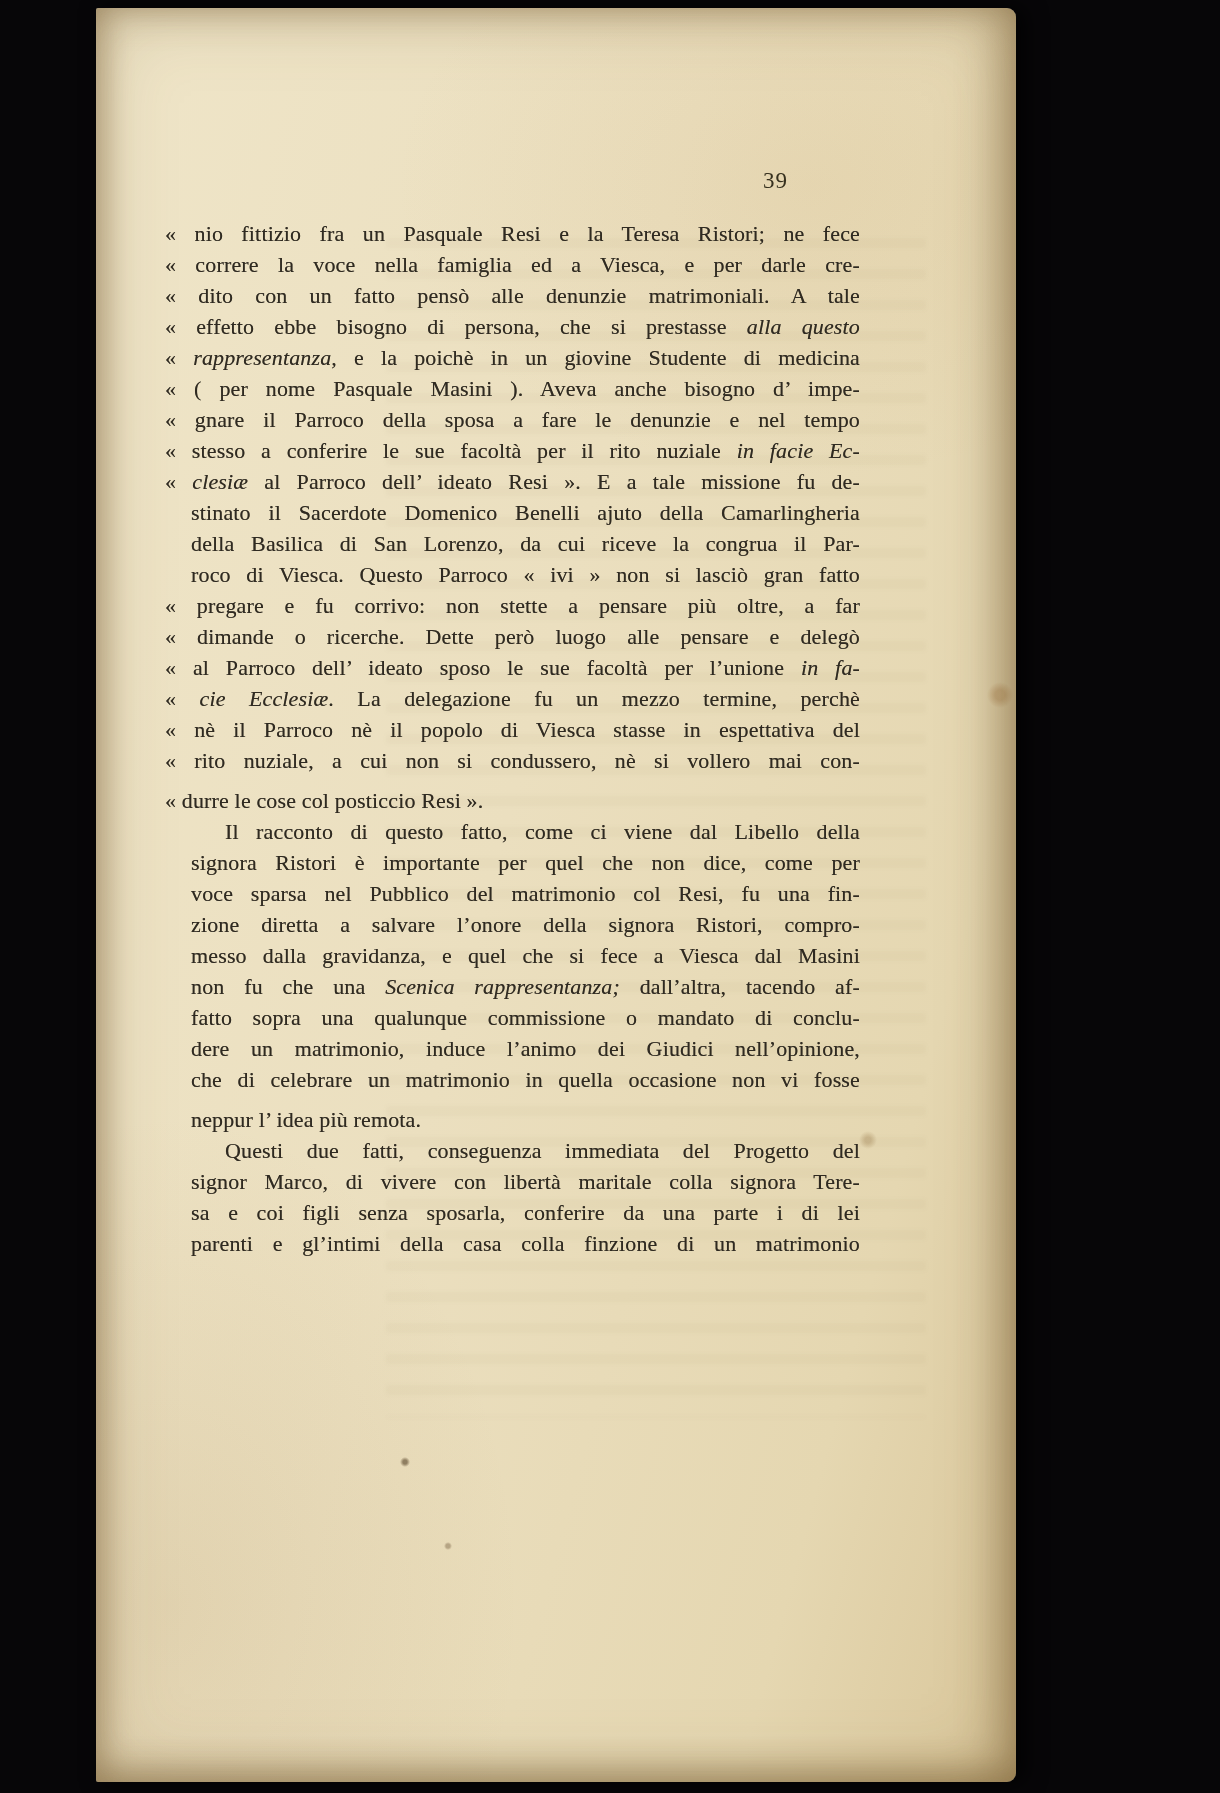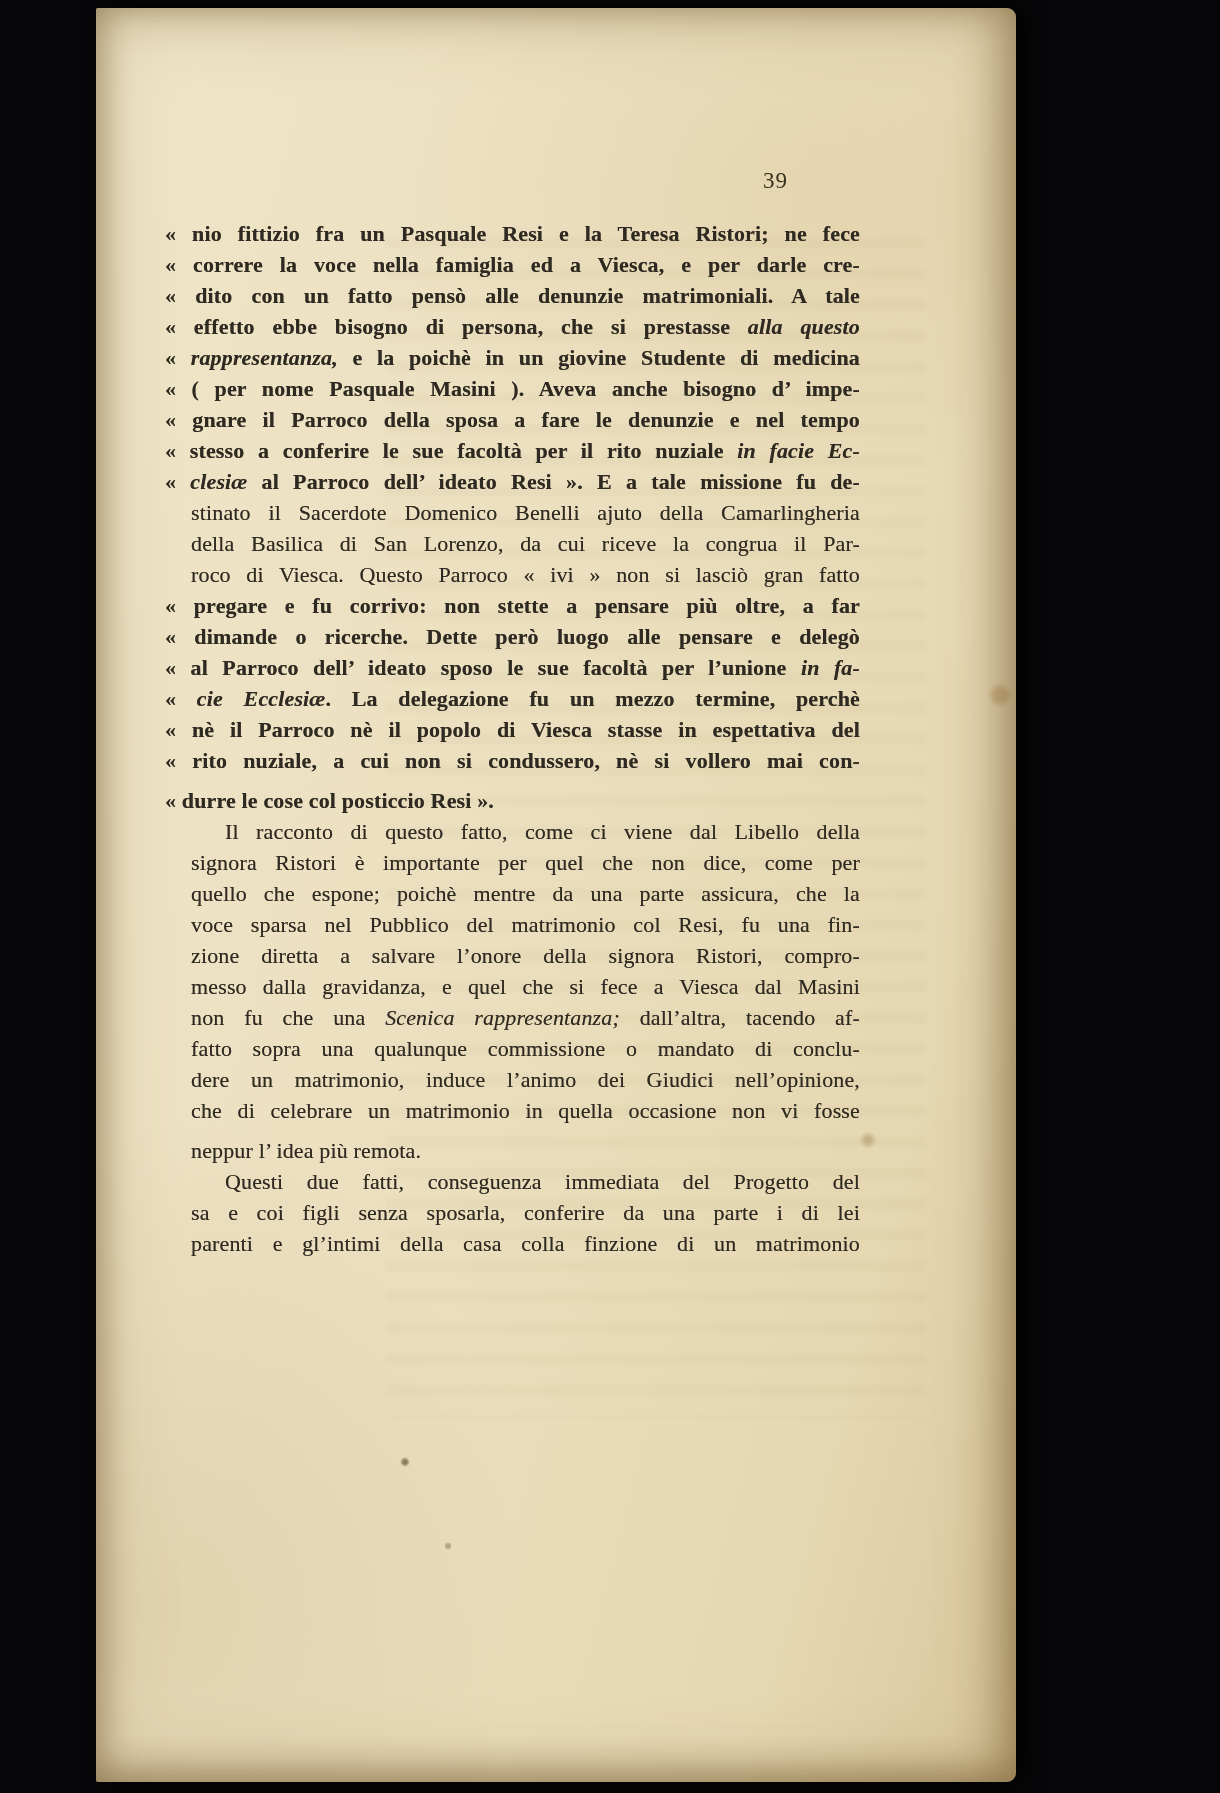--- a/index.html
+++ b/index.html
@@ -93,21 +93,21 @@
     text-shadow: 0 0 .5px rgba(47,42,33,.55);
   }
   .line {
     width: 100%;
     box-sizing: border-box;
     text-align: justify;
     text-align-last: justify;
     text-justify: inter-word;
     white-space: normal;
   }
-  .line.q      { padding-left: 0; font-weight: bold; }
+  .line.q      { padding-left: 0; }
   .line.cont   { padding-left: 26px; }
   .line.indent { padding-left: 60px; }
   .line.short  { text-align-last: left; margin-top: 9px; }
   .it { font-style: italic; }
 </style>
 </head>
 <body>
 
 <div class="photo">
   <div class="gutter-edge"></div>
@@ -129,27 +129,27 @@
         <div class="line cont"><span>roco di Viesca. Questo Parroco « ivi » non si lasciò gran fatto</span></div>
         <div class="line q"><span>« pregare e fu corrivo: non stette a pensare più oltre, a far</span></div>
         <div class="line q"><span>« dimande o ricerche. Dette però luogo alle pensare e delegò</span></div>
         <div class="line q"><span>« al Parroco dell’ ideato sposo le sue facoltà per l’unione </span><span class="it">in fa-</span></div>
         <div class="line q"><span>« </span><span class="it">cie Ecclesiæ</span><span>. La delegazione fu un mezzo termine, perchè</span></div>
         <div class="line q"><span>« nè il Parroco nè il popolo di Viesca stasse in espettativa del</span></div>
         <div class="line q"><span>« rito nuziale, a cui non si condussero, nè si vollero mai con-</span></div>
         <div class="line q short"><span>« durre le cose col posticcio Resi ».</span></div>
         <div class="line indent"><span>Il racconto di questo fatto, come ci viene dal Libello della</span></div>
         <div class="line cont"><span>signora Ristori è importante per quel che non dice, come per</span></div>
-        <div class="line cont"><span>quello che espone; poichè mentre da una parte assicura, che la</span></div>
         <div class="line cont"><span>voce sparsa nel Pubblico del matrimonio col Resi, fu una fin-</span></div>
         <div class="line cont"><span>zione diretta a salvare l’onore della signora Ristori, compro-</span></div>
         <div class="line cont"><span>messo dalla gravidanza, e quel che si fece a Viesca dal Masini</span></div>
         <div class="line cont"><span>non fu che una </span><span class="it">Scenica rappresentanza;</span><span> dall’altra, tacendo af-</span></div>
         <div class="line cont"><span>fatto sopra una qualunque commissione o mandato di conclu-</span></div>
         <div class="line cont"><span>dere un matrimonio, induce l’animo dei Giudici nell’opinione,</span></div>
         <div class="line cont"><span>che di celebrare un matrimonio in quella occasione non vi fosse</span></div>
         <div class="line cont short"><span>neppur l’ idea più remota.</span></div>
         <div class="line indent"><span>Questi due fatti, conseguenza immediata del Progetto del</span></div>
+        <div class="line cont"><span>signor Marco, di vivere con libertà maritale colla signora Tere-</span></div>
         <div class="line cont"><span>sa e coi figli senza sposarla, conferire da una parte i di lei</span></div>
         <div class="line cont"><span>parenti e gl’intimi della casa colla finzione di un matrimonio</span></div>
       </div>
   </div>
 </div>
 
 </body></html>

